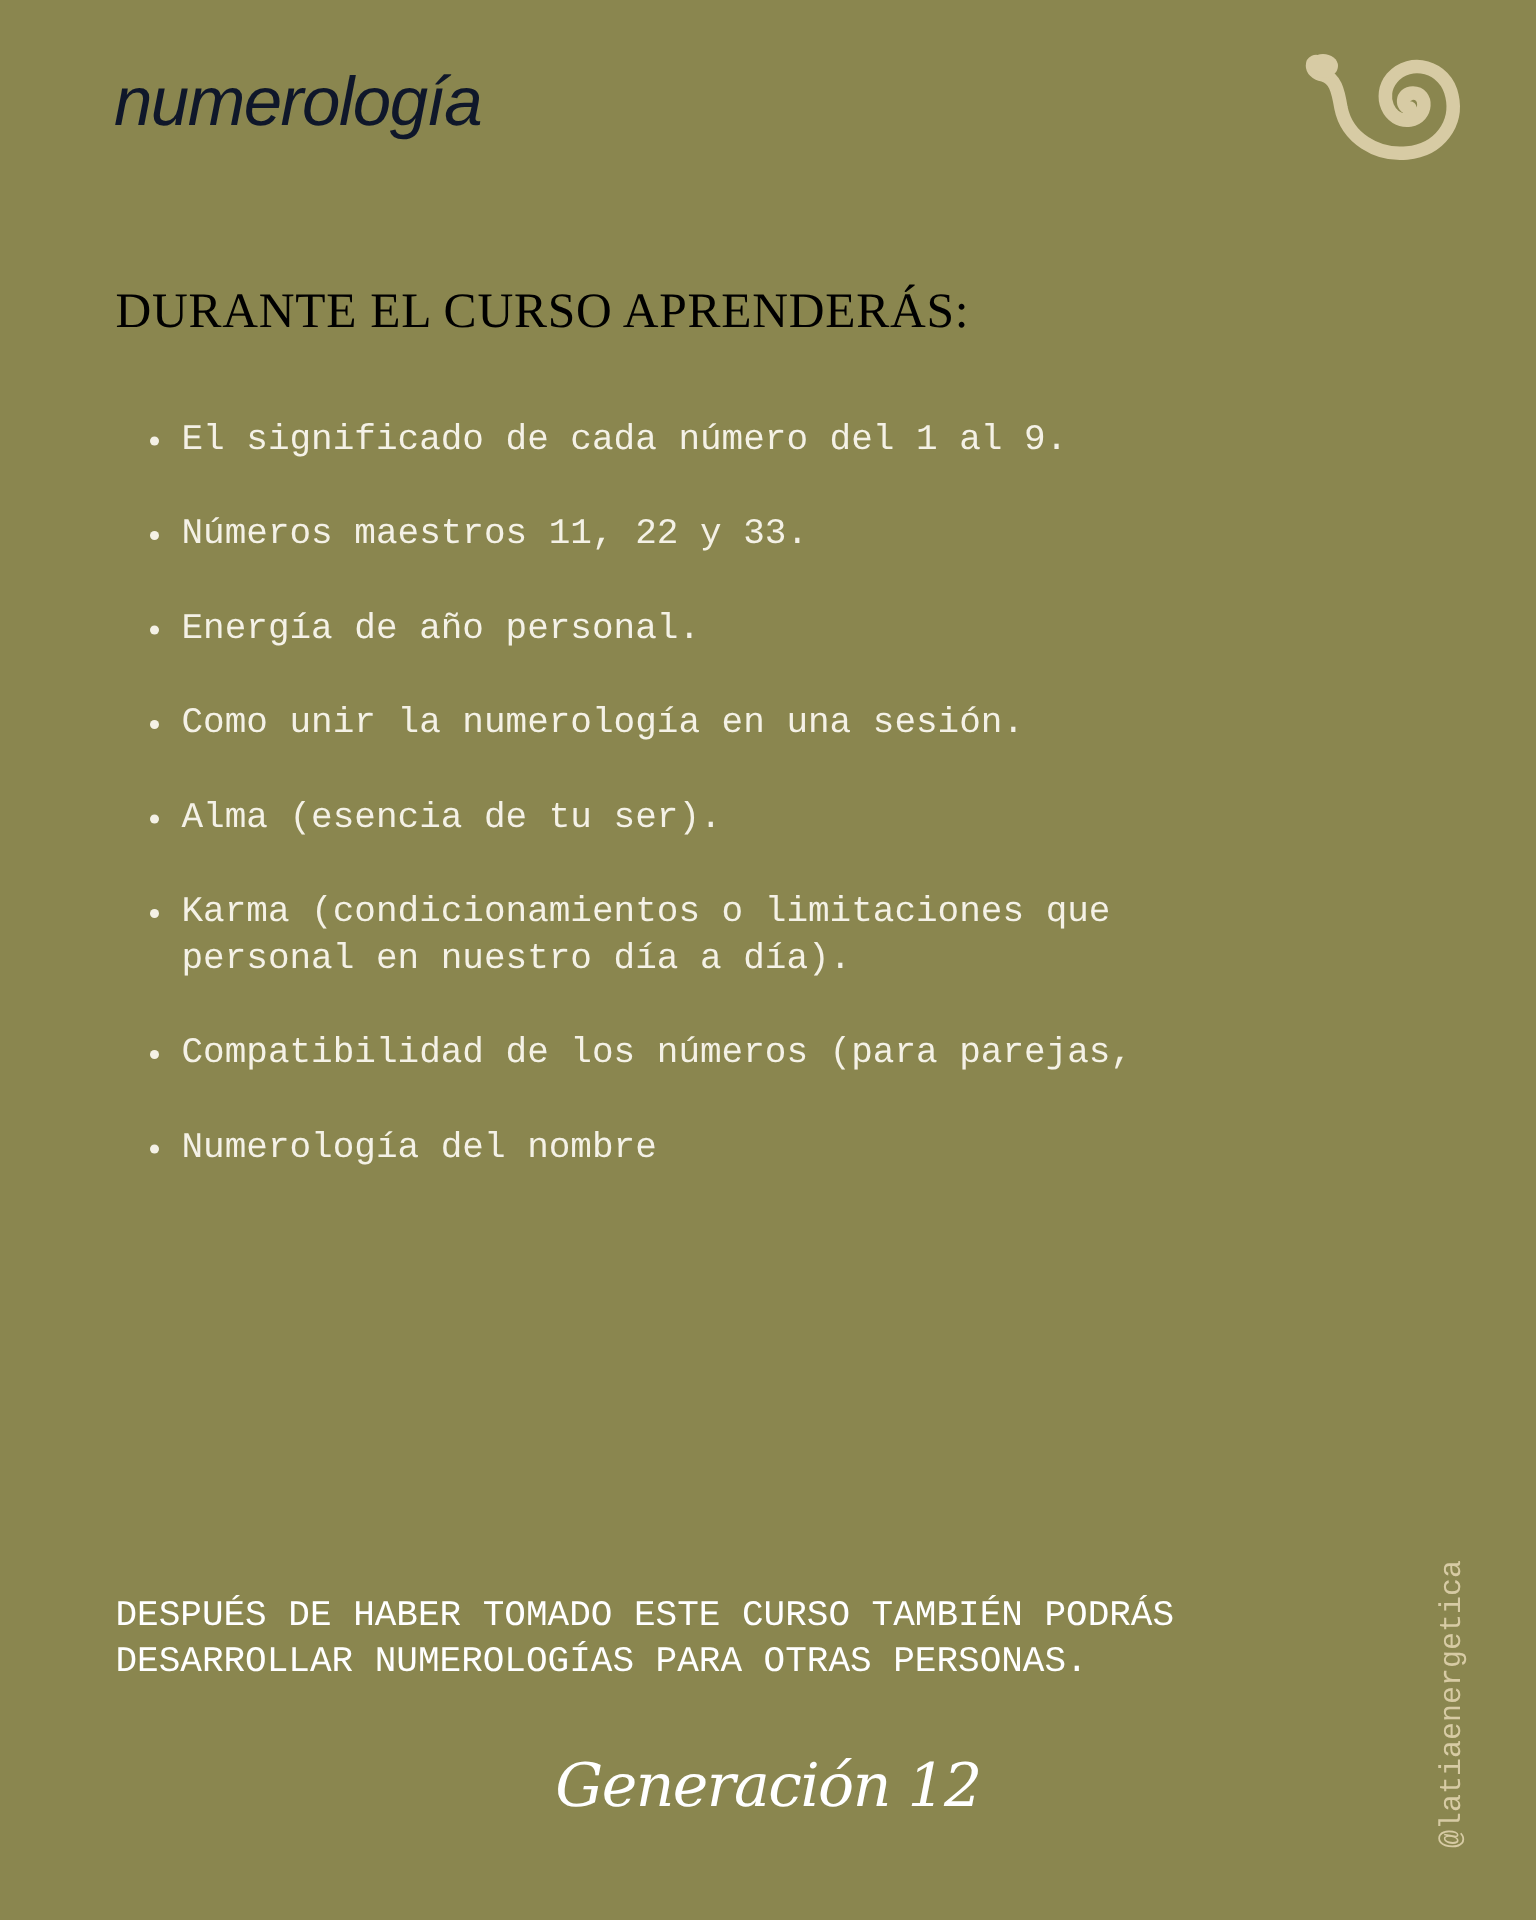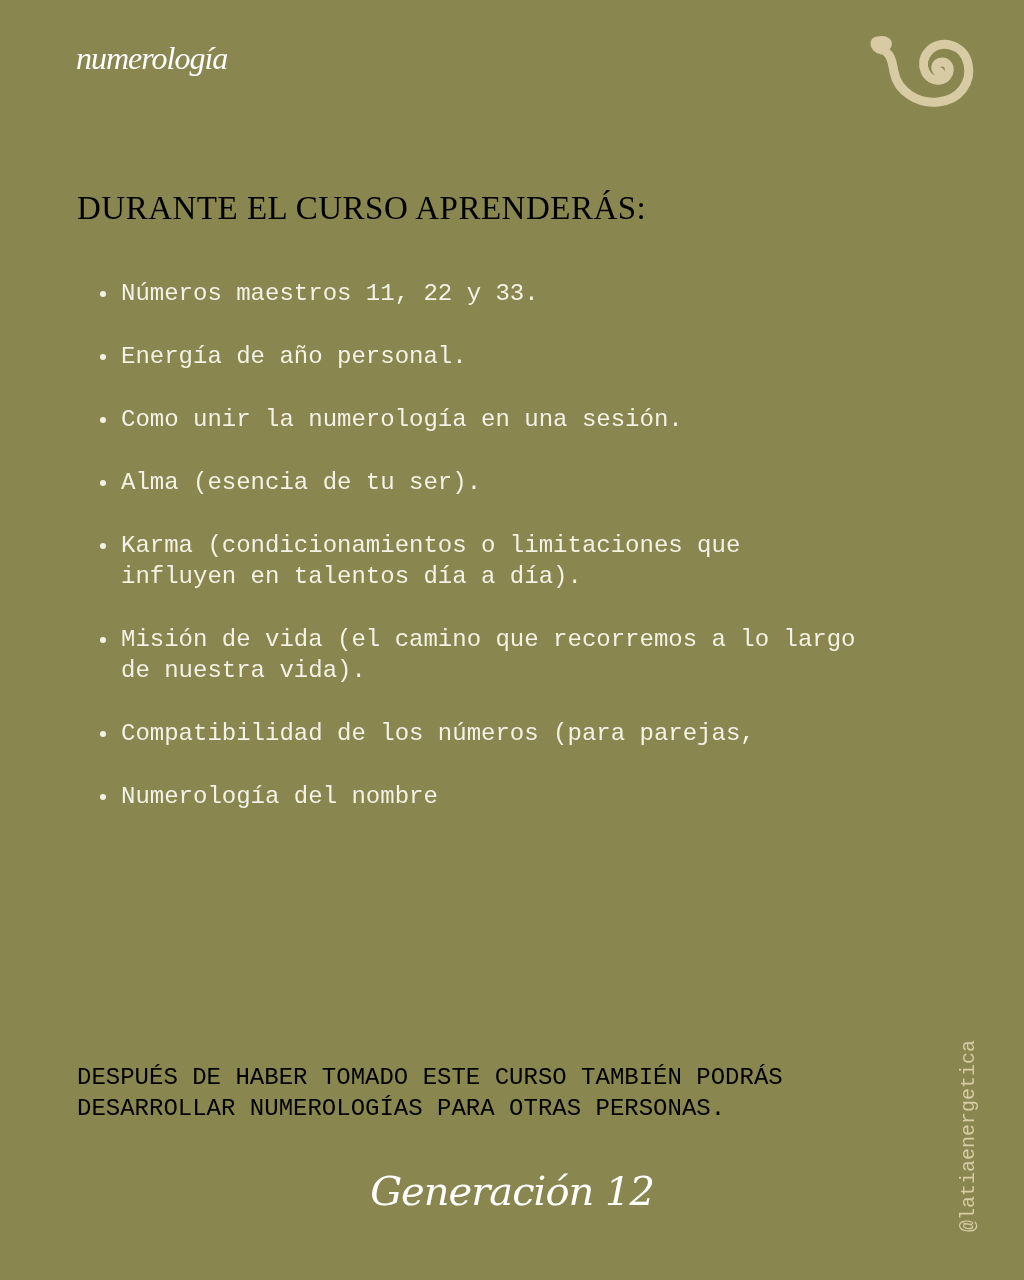--- a/index.html
+++ b/index.html
@@ -4,24 +4,24 @@
   <style>
     html, body { margin: 0; padding: 0; }
     body {
       width: 1024px; height: 1280px;
       background: #8a864f;
       position: relative; overflow: hidden;
       color: #f4f1e6;
     }
     .brand {
       position: absolute; left: 76px; top: 40px;
-      font-family: Liberation Serif, serif;
+      font-family: Liberation Sans, sans-serif;
       font-style: italic;
-      font-size: 32px;
-      color: #ffffff;
+      font-size: 46px;
+      color: #0f172a;
       letter-spacing: -1px;
     }
     .logo {
       position: absolute; left: 868px; top: 30px;
       width: 110px; height: 80px;
     }
     .heading {
       position: absolute; left: 77px; top: 190px;
       font-family: "Liberation Serif", serif;
       font-size: 33px;
@@ -47,21 +47,21 @@
     ul.items li .bullet {
       position: absolute; left: 0; top: 13px;
       width: 6px; height: 6px; border-radius: 50%;
       background: #f4f1e6;
     }
     .footer-note {
       position: absolute; left: 77px; top: 1062px;
       width: 820px;
       font-family: "Liberation Mono", monospace;
       font-size: 24px; line-height: 31px;
-      color: #000000;
+      color: #ffffff;
       margin: 0;
     }
     .generation {
       position: absolute; left: 0; width: 1024px; top: 1168px;
       text-align: center;
       font-family: "DejaVu Serif", serif;
       font-style: italic;
       font-size: 40px;
       color: #ffffff;
       letter-spacing: -1px;
@@ -84,43 +84,42 @@
 <svg class="logo" viewBox="0 0 110 80">
   <path d="M12 12 C 6 8, 4 18, 14 20 C 22 22, 24 30, 26 42 C 30 62, 50 74, 70 72 C 92 70, 104 52, 100 34 C 96 14, 72 8, 60 22 C 50 34, 58 52, 72 50 C 84 48, 84 32, 74 32 C 66 32, 66 42, 72 42" fill="none" stroke="#d7cba4" stroke-width="9" stroke-linecap="round" stroke-linejoin="round"></path>
   <ellipse cx="14" cy="14" rx="10" ry="8" fill="#d7cba4"></ellipse>
 </svg>
 
 <h1 class="heading">DURANTE EL CURSO APRENDERÁS:</h1>
 
 <ul class="items">
   <li>
       <span class="bullet"></span>
+      <div>El significado de cada número del 1 al 9.</div>
+    </li>
+  <li>
+      <span class="bullet"></span>
       <div>Números maestros 11, 22 y 33.</div>
     </li>
   <li>
       <span class="bullet"></span>
       <div>Energía de año personal.</div>
     </li>
   <li>
       <span class="bullet"></span>
       <div>Como unir la numerología en una sesión.</div>
     </li>
   <li>
       <span class="bullet"></span>
       <div>Alma (esencia de tu ser).</div>
     </li>
   <li>
       <span class="bullet"></span>
       <div>Karma (condicionamientos o limitaciones que</div>
-      <div>influyen en talentos día a día).</div>
-    </li>
-  <li>
-      <span class="bullet"></span>
-      <div>Misión de vida (el camino que recorremos a lo largo</div>
-      <div>de nuestra vida).</div>
+      <div>personal en nuestro día a día).</div>
     </li>
   <li>
       <span class="bullet"></span>
       <div>Compatibilidad de los números (para parejas,</div>
     </li>
   <li>
       <span class="bullet"></span>
       <div>Numerología del nombre</div>
     </li>
 </ul>

